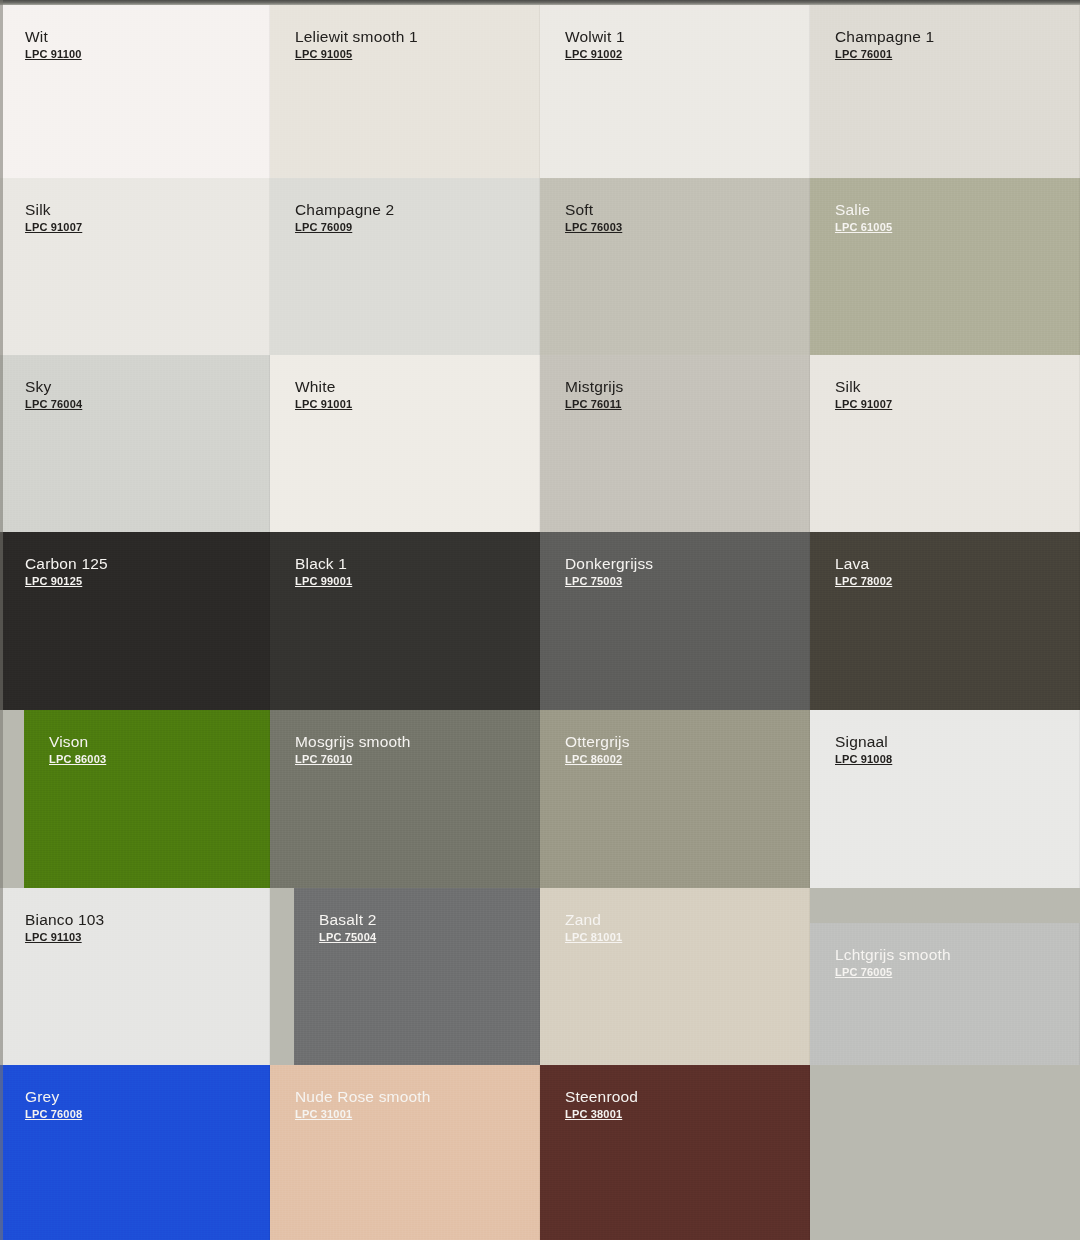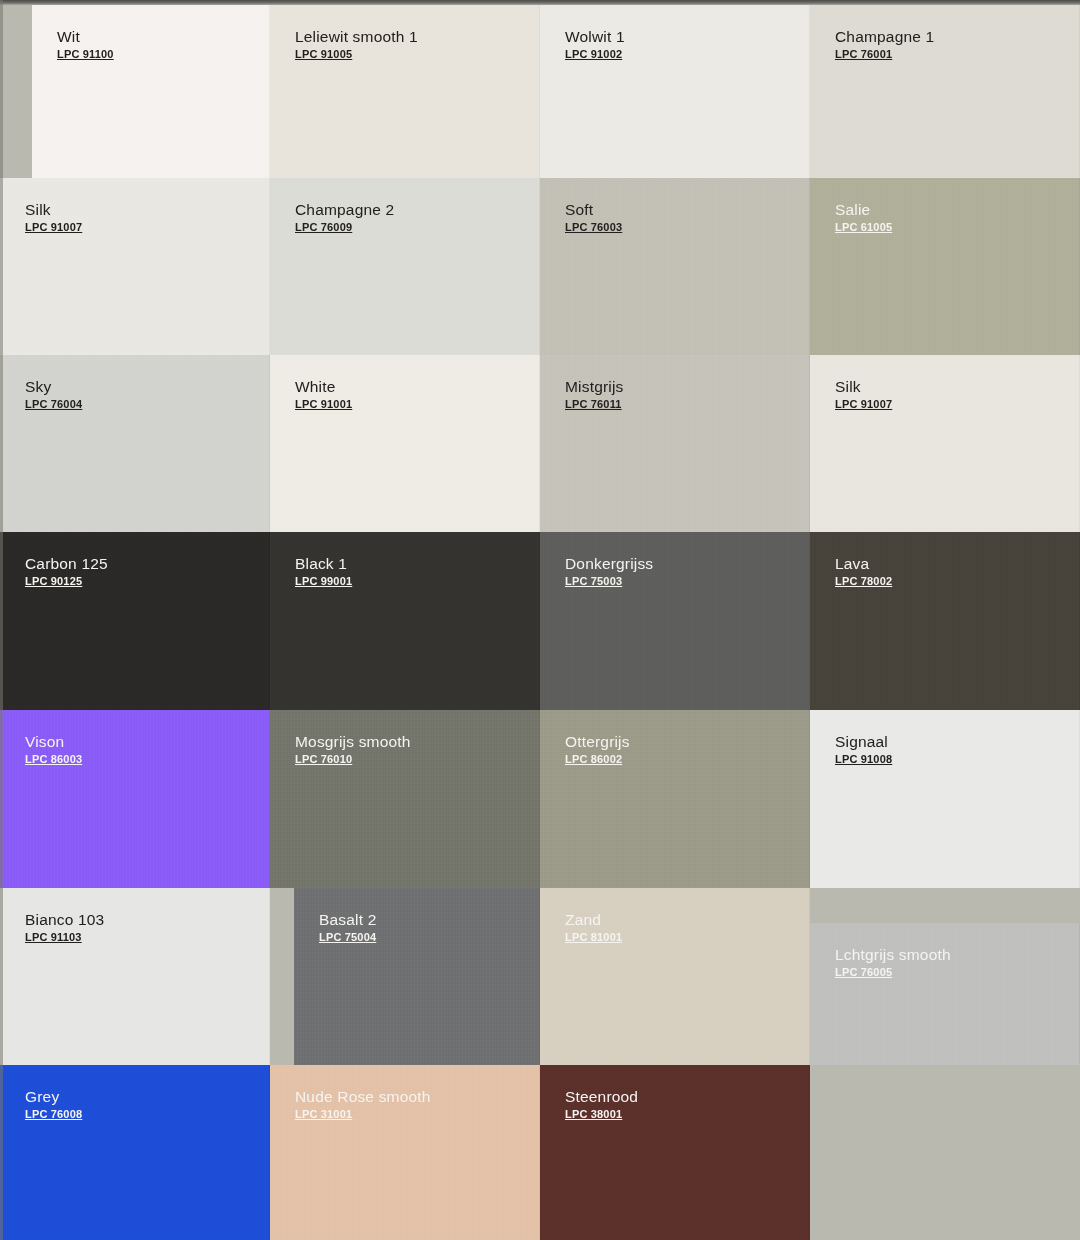--- a/index.html
+++ b/index.html
@@ -81,21 +81,21 @@
   .ink-dark  .swatch-name, .ink-dark  .swatch-code { color:#22201e; }
   .ink-light .swatch-name, .ink-light .swatch-code { color:#f6f4f1; }
 </style>
 </head>
 <body>
 
 <div id="sheet">
   <div class="scan-edge-top"></div>
   <div class="scan-edge-left"></div>
   <div id="grid">
-      <div class="swatch ink-dark" style="background: rgb(246, 242, 240); margin-left: 32px;">
+      <div class="swatch ink-dark" style="background: rgb(246, 242, 240);">
         <div class="label">
           <span class="swatch-name">Wit</span>
           <span class="swatch-code">LPC 91100</span>
         </div>
       </div>
       <div class="swatch ink-dark" style="background: rgb(232, 228, 220);">
         <div class="label">
           <span class="swatch-name">Leliewit smooth 1</span>
           <span class="swatch-code">LPC 91005</span>
         </div>
@@ -177,21 +177,21 @@
           <span class="swatch-name">Donkergrijss</span>
           <span class="swatch-code">LPC 75003</span>
         </div>
       </div>
       <div class="swatch ink-light" style="background: rgb(71, 67, 58);">
         <div class="label">
           <span class="swatch-name">Lava</span>
           <span class="swatch-code">LPC 78002</span>
         </div>
       </div>
-      <div class="swatch ink-light" style="background: #8b5cf6;">
+      <div class="swatch ink-light" style="background: #4d7c0f; margin-left: 24px;">
         <div class="label">
           <span class="swatch-name">Vison</span>
           <span class="swatch-code">LPC 86003</span>
         </div>
       </div>
       <div class="swatch ink-light" style="background: rgb(117, 118, 107);">
         <div class="label">
           <span class="swatch-name">Mosgrijs smooth</span>
           <span class="swatch-code">LPC 76010</span>
         </div>

